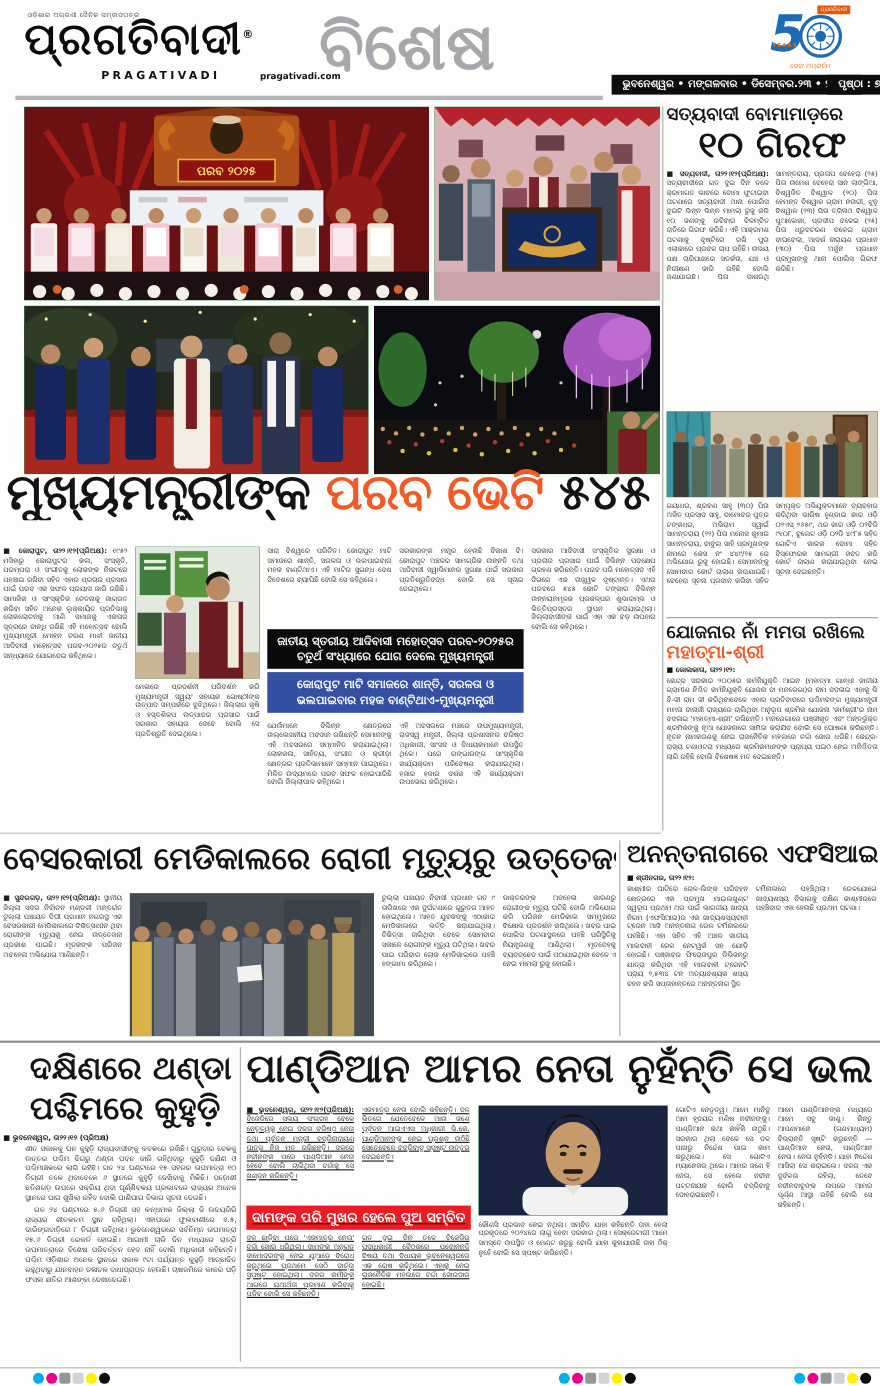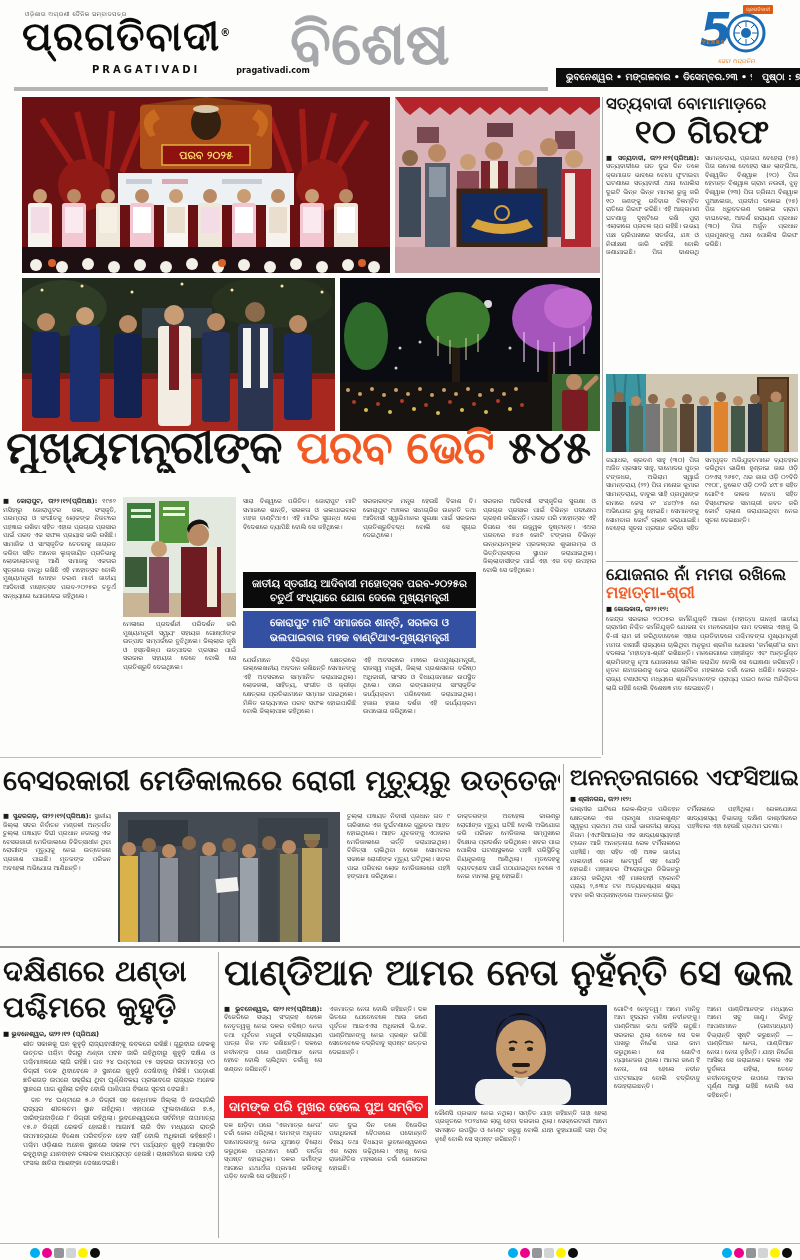--- a/index.html
+++ b/index.html
@@ -82,31 +82,31 @@
   .fci-head{font-size:22.5px;font-weight:bold;white-space:nowrap;overflow:hidden;}
   .fci-dl{font-size:6.4px;font-weight:bold;margin-top:4px;}
   .fci-cols{display:flex;gap:7px;margin-top:2px;}
   .fci-c{width:110px;height:136px;}
   .green-box{background:var(--box-green);color:#fff;font-weight:bold;text-align:center;font-size:13.5px;line-height:1.3;padding:5px 4px;margin:3px 0;}
 
   .sec-rule{position:absolute;left:0;top:946px;width:800px;height:2px;background:#8f8f8f;}
 
   
   .wx{position:absolute;left:3px;top:953px;width:212px;}
-  .wx-head{font-size:29px;font-weight:bold;line-height:1.25;}
+  .wx-head{font-size:29px;font-weight:bold;line-height:1.25;margin-left:24px;}
   .wx-dl{font-size:6.6px;font-weight:bold;margin-top:4px;}
   .wx-body{height:190px;margin-top:2px;font-size:6.6px;line-height:9px;}
   .wx-body p{margin-bottom:2px;text-indent:8px;margin-left:20px;}
   .wx-body p:first-child{text-indent:0;}
 
   
   .pan{position:absolute;left:224px;top:950px;width:574px;}
   .pan-head{font-size:36px;font-weight:bold;white-space:nowrap;overflow:hidden;line-height:1.3;}
   .pan-body{display:flex;gap:7px;margin-top:8px;height:228px;}
-  .pan-leftpair{width:204px;}
+  .pan-leftpair{width:204px;text-decoration:underline;}
   .pan-leftpair .row{display:flex;gap:7px;}
   .pan-leftpair .c{width:98px;}
   .pan-top{height:88px;}
   .red-box{background:var(--box-red);color:#fff;font-weight:bold;text-align:center;font-size:12.5px;padding:3px 2px;margin:3px 0;white-space:nowrap;overflow:hidden;}
   .pan-bottom{height:106px;}
   .pan-photocol{width:172px;}
   .ph-h{position:relative;width:172px;height:100px;}
   .pan-c3txt{height:122px;margin-top:4px;}
   .pan-c4,.pan-c5{width:86px;height:228px;}
 

